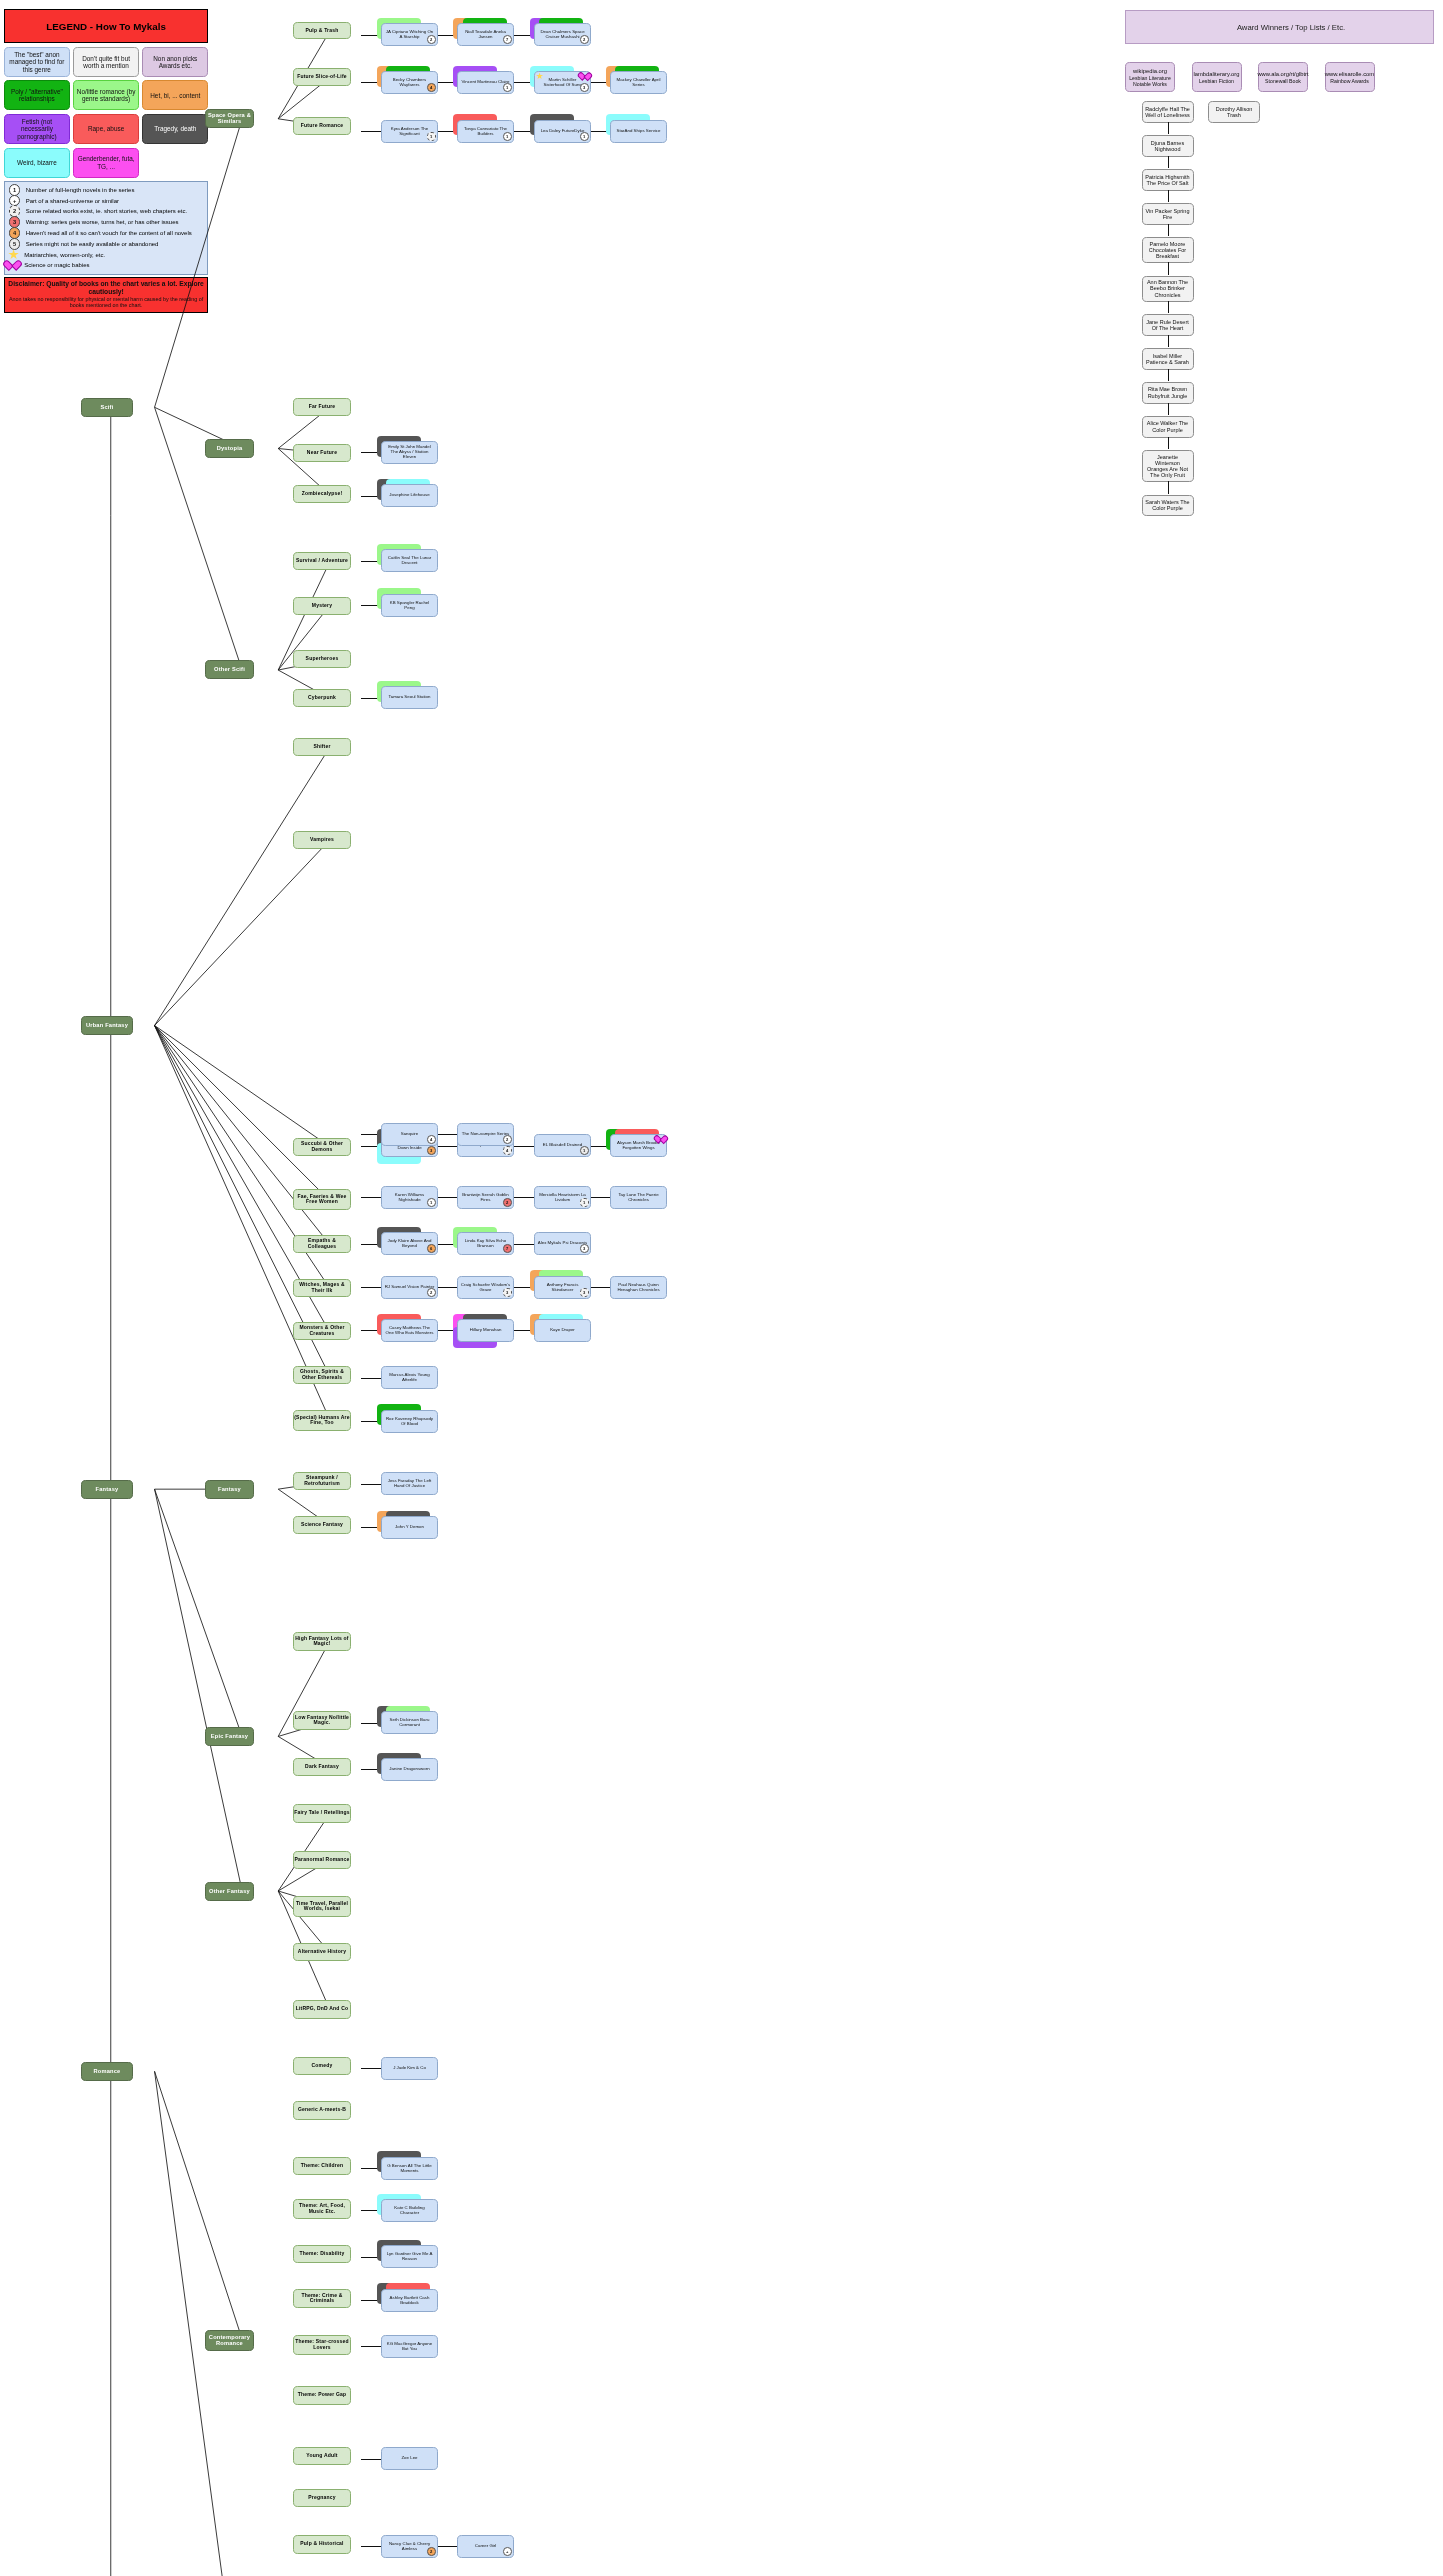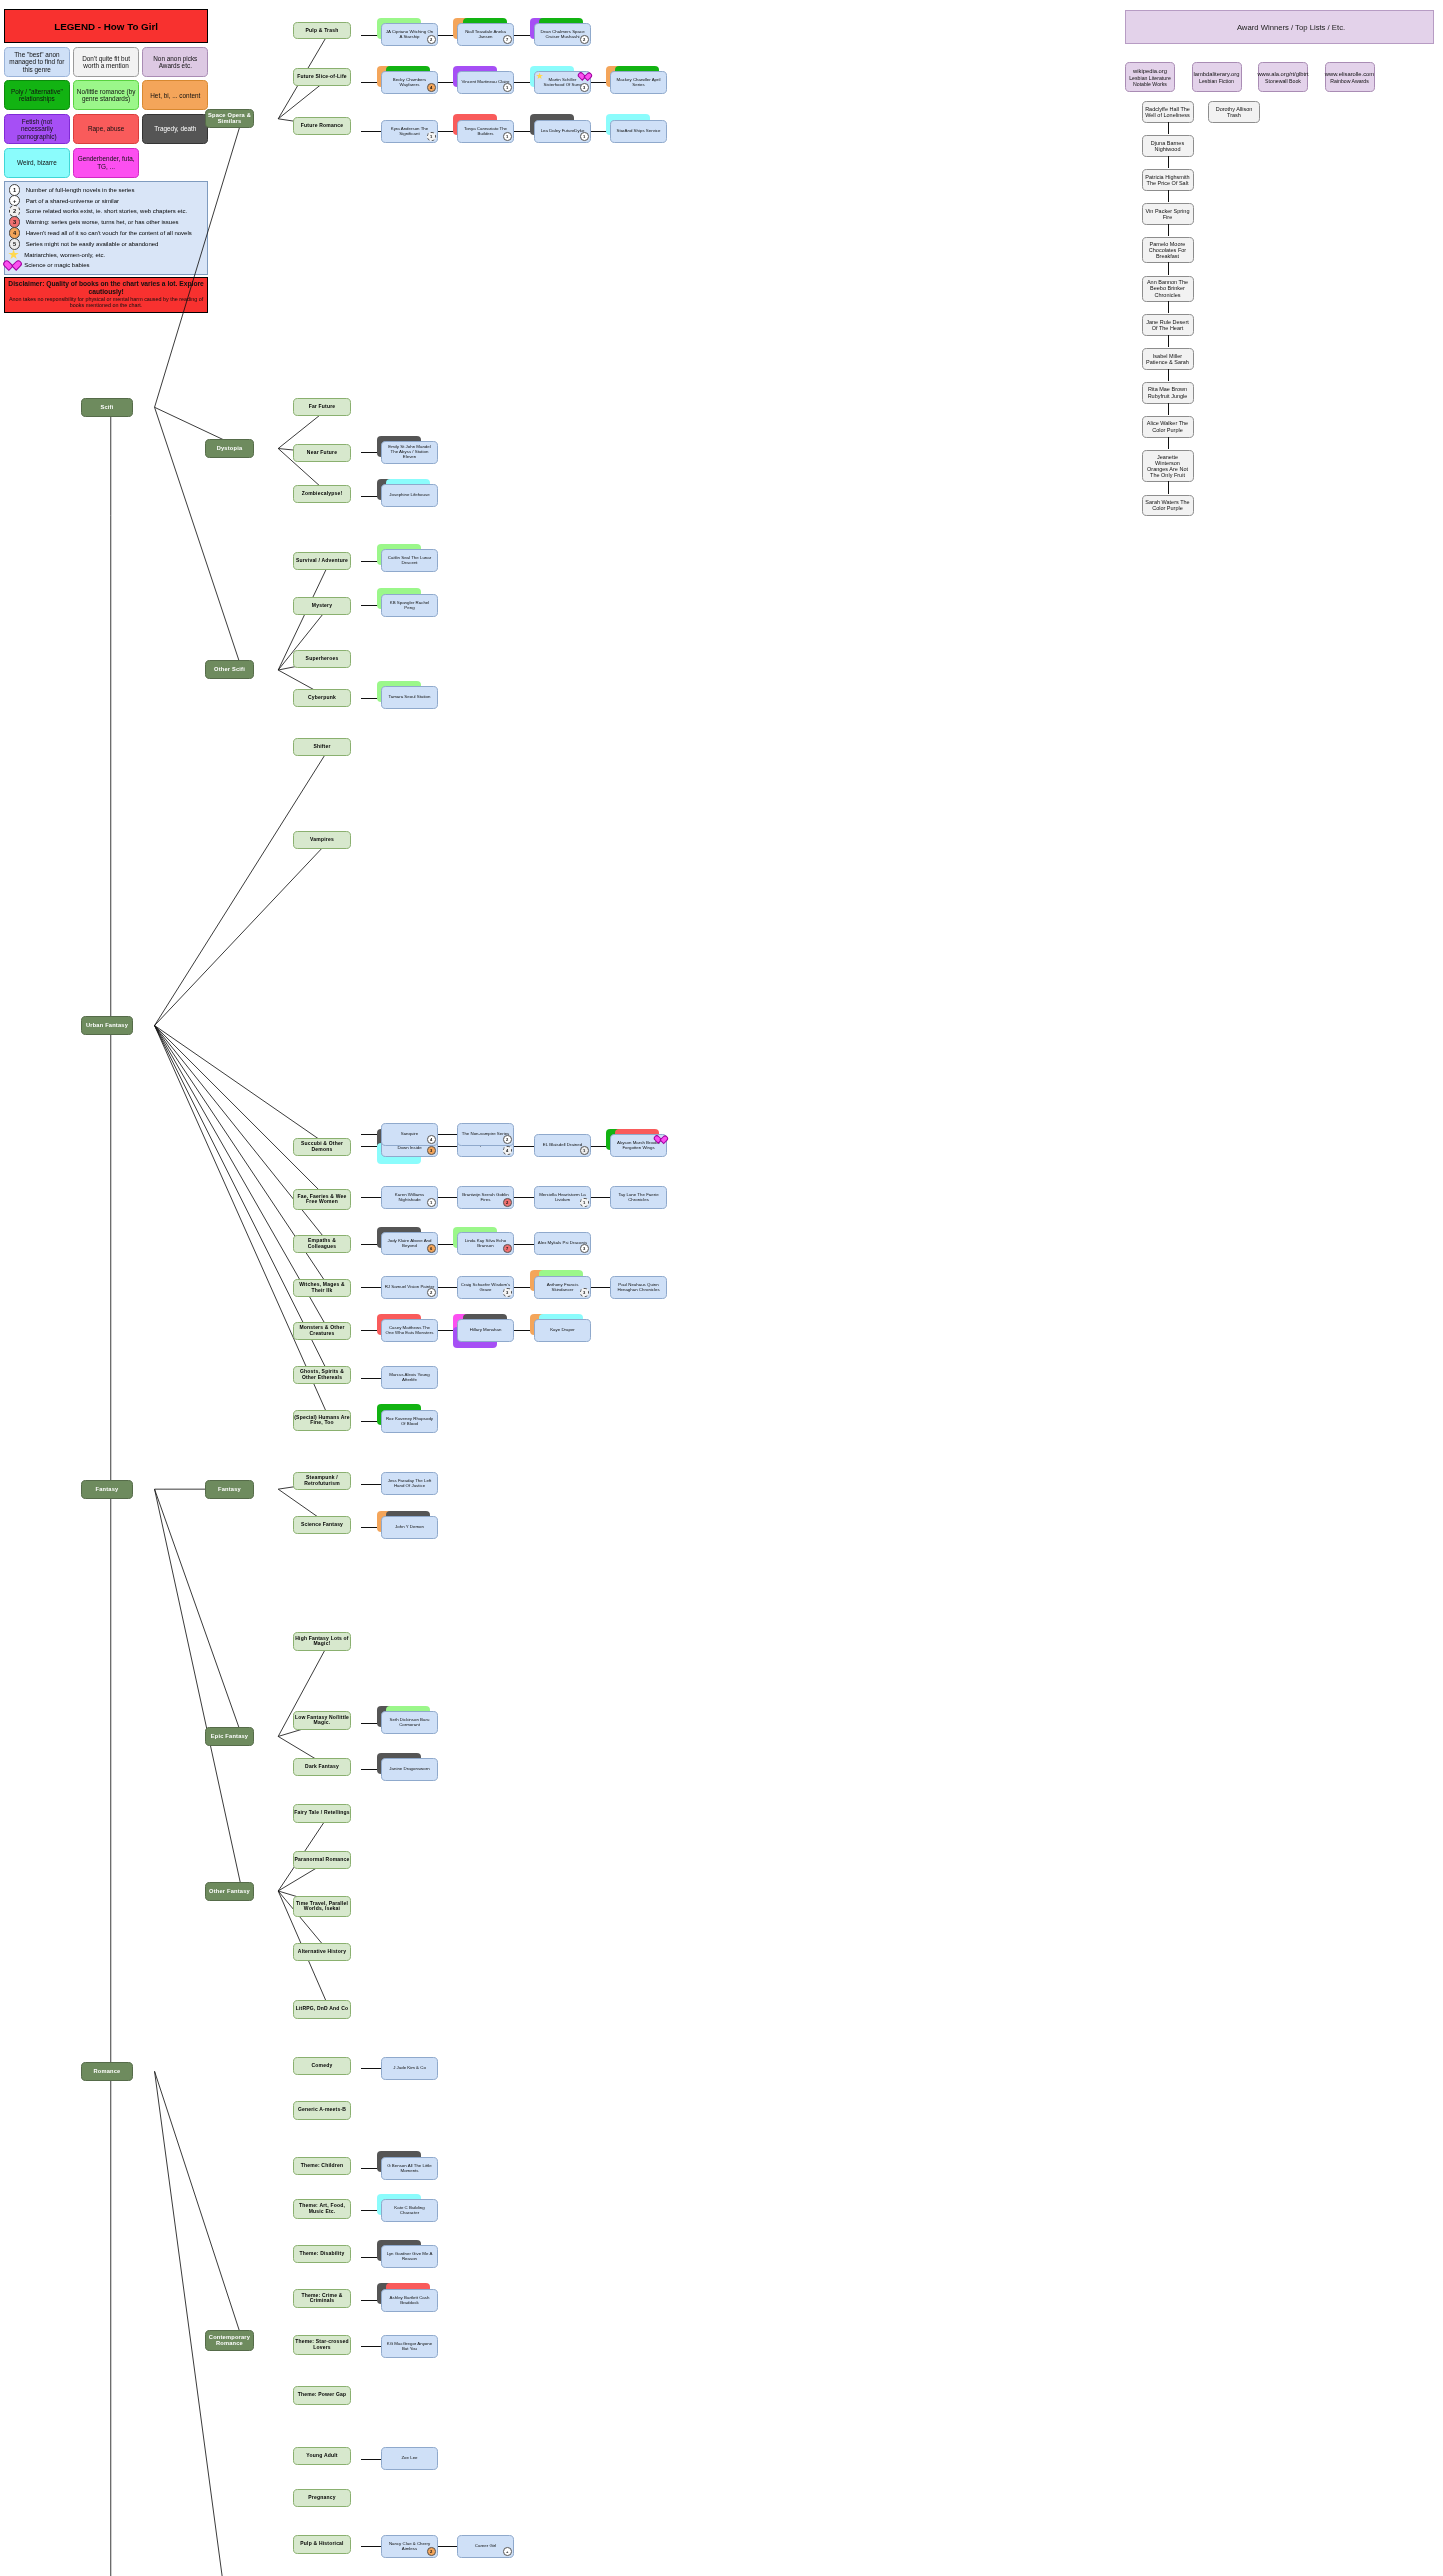--- a/index.html
+++ b/index.html
@@ -129,21 +129,21 @@
   .mini-heart:before{left:0;transform:rotate(-45deg);transform-origin:0 100%;}
   .mini-heart:after{left:0;transform:rotate(45deg);transform-origin:100% 100%;}
   svg.links{position:absolute;left:0;top:0;pointer-events:none;}
 </style>
 </head>
 <body>
 
 <div id="page">
 
   <div id="legend">
-    <div class="legend-title">LEGEND - How To Girl</div>
+    <div class="legend-title">LEGEND - How To Mykals</div>
     <div class="legend-grid">
       <div class="lg-cell lg-best">The "best" anon managed to find for this genre</div>
       <div class="lg-cell lg-mention">Don't quite fit but worth a mention</div>
       <div class="lg-cell lg-nonanon">Non anon picks Awards etc.</div>
       <div class="lg-cell lg-poly">Poly / "alternative" relationships</div>
       <div class="lg-cell lg-noromance">No/little romance (by genre standards)</div>
       <div class="lg-cell lg-hetx">Het, bi, ... content</div>
       <div class="lg-cell lg-fetish">Fetish (not necessarily pornographic)</div>
       <div class="lg-cell lg-rape">Rape, abuse</div>
       <div class="lg-cell lg-tragedy">Tragedy, death</div>

